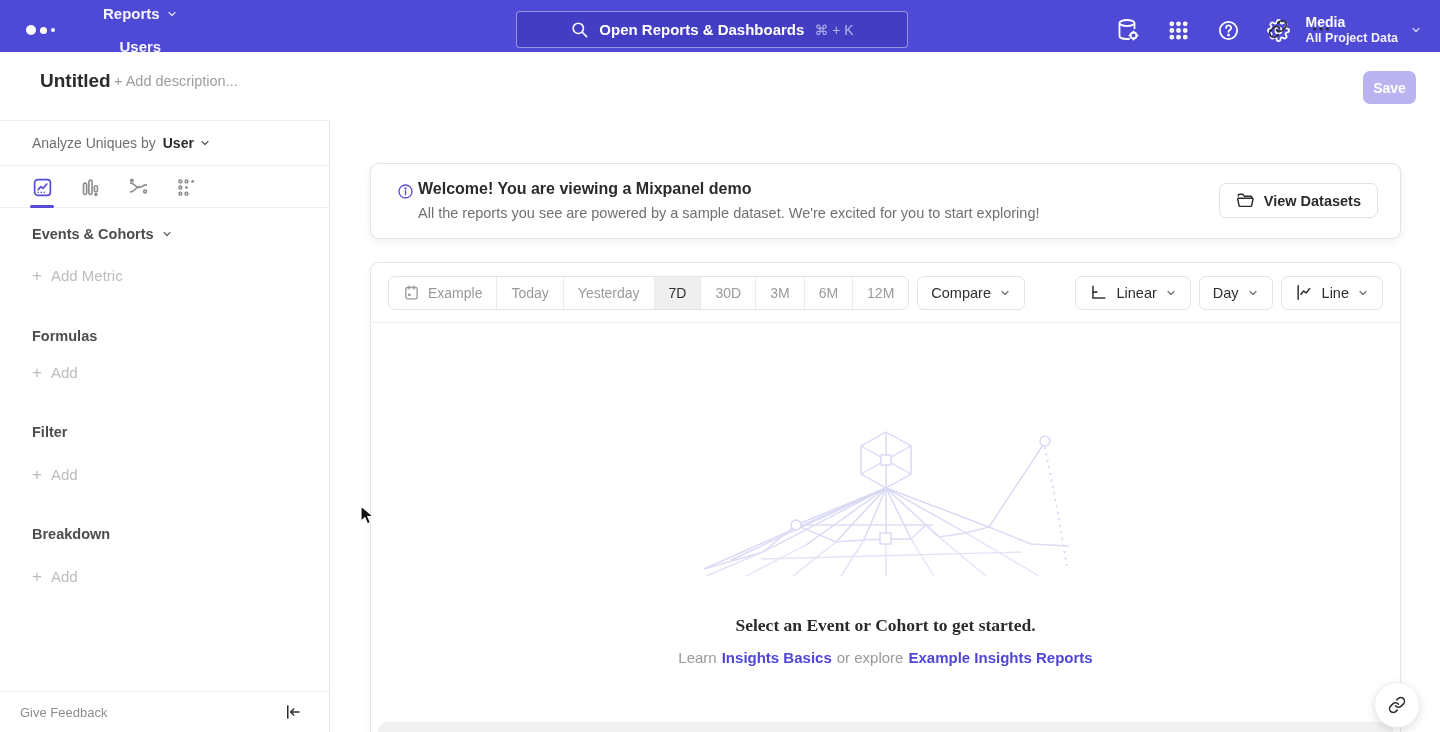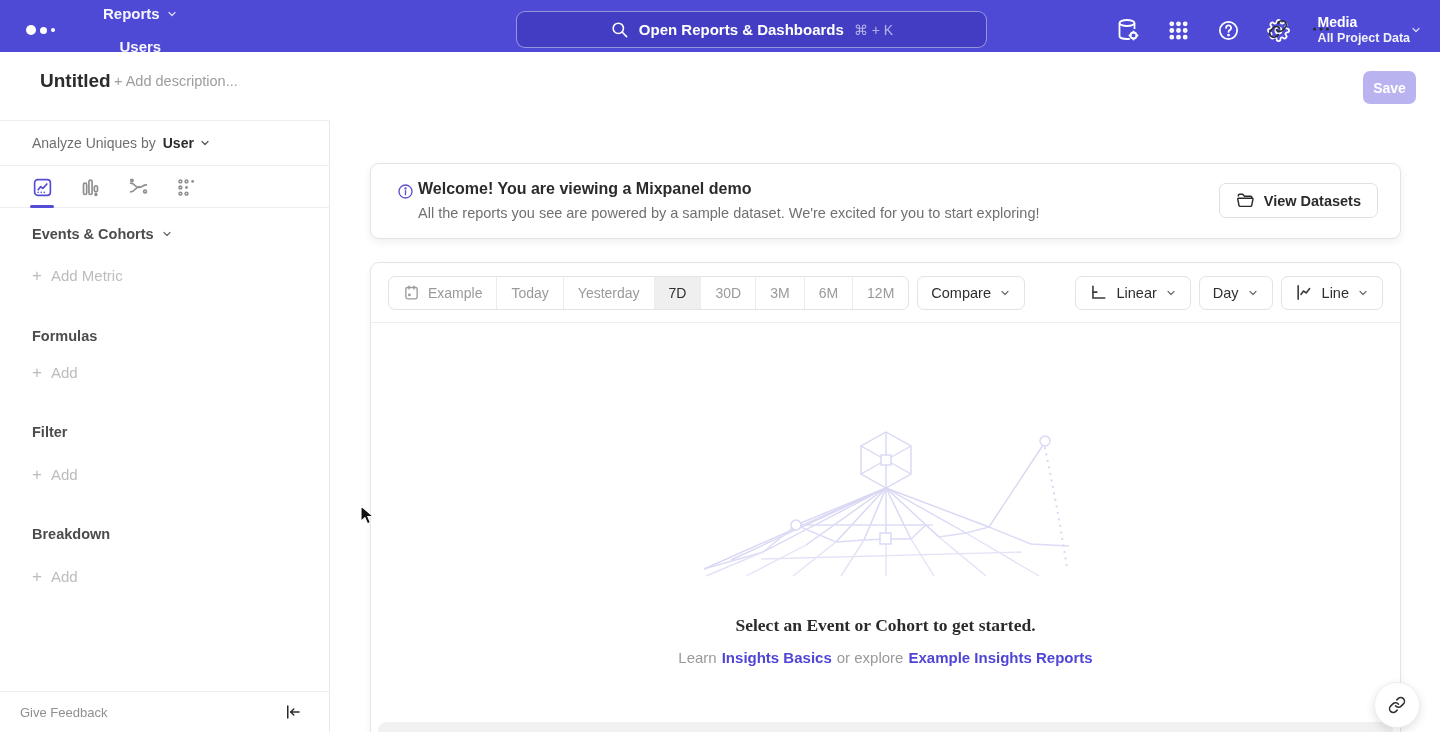--- a/index.html
+++ b/index.html
@@ -12,32 +12,32 @@
     background:#4e4ad6; display:flex; align-items:center; color:#fff; }
   .logo { display:flex; align-items:center; gap:4px; margin-left:26px; width:40px; }
   .logo i { display:block; border-radius:50%; background:#fff; }
   .logo i:nth-child(1){ width:10px; height:10px; }
   .logo i:nth-child(2){ width:7px;  height:7px;  }
   .logo i:nth-child(3){ width:4px;  height:4px;  }
   .nav-items { display:flex; align-items:center; margin-left:14px;flex-direction:column; }
   .nav-item { display:flex; align-items:center; gap:6px; padding:8px 17px;
     font-size:15px; font-weight:700; color:rgba(255,255,255,.95); cursor:pointer; }
   .chev { width:12px; height:12px; color:rgba(255,255,255,.8); }
-  #searchbar { position:absolute; left:516px; top:11px; width:471px; height:37px;
+  #searchbar { position:absolute; left:516px; top:11px; width:392px; height:37px;
     background:rgba(30,25,140,.25); border:1px solid rgba(255,255,255,.45);
-    border-radius:9px; display:flex; align-items:center; justify-content:center;
+    border-radius:4px; display:flex; align-items:center; justify-content:center;
     gap:10px; cursor:pointer; }
   #searchbar .s-label { font-size:15px; font-weight:700; color:#fff; }
   #searchbar .s-short { font-size:14px; color:rgba(255,255,255,.6); }
   .top-icons { position:absolute; right:150px; top:0; height:60px; display:flex;
     align-items:center; gap:26px; }
   .top-icon { width:24px; height:24px; color:#fff; cursor:pointer; display:flex;
     align-items:center; justify-content:center; }
   .project { position:absolute; right:18px; top:0; height:60px; display:flex;
-    align-items:center; cursor:pointer; }
+    align-items:center; gap:12px; cursor:pointer; }
   .project .pname { font-size:14px; font-weight:700; line-height:17px; }
   .project .psub  { font-size:12.5px; font-weight:700; line-height:15px; color:rgba(255,255,255,.92); }
 
   
   #reportbar { position:absolute; left:0; top:52px; width:1440px; height:60px; background:#fff; }
   #report-title { position:absolute; left:40px; top:18px; font-size:19px; font-weight:700; color:#2b2b2b; }
   #report-desc { position:absolute; left:114px; top:21px; font-size:14.5px; color:#9d9d9d; cursor:text; }
   .hdr-icon { position:absolute; top:17px; width:24px; height:24px; color:#2b2b2b; cursor:pointer;
     display:flex; align-items:center; justify-content:center; }
   #save-btn { position:absolute; left:1363px; top:71px; width:53px; height:33px;

